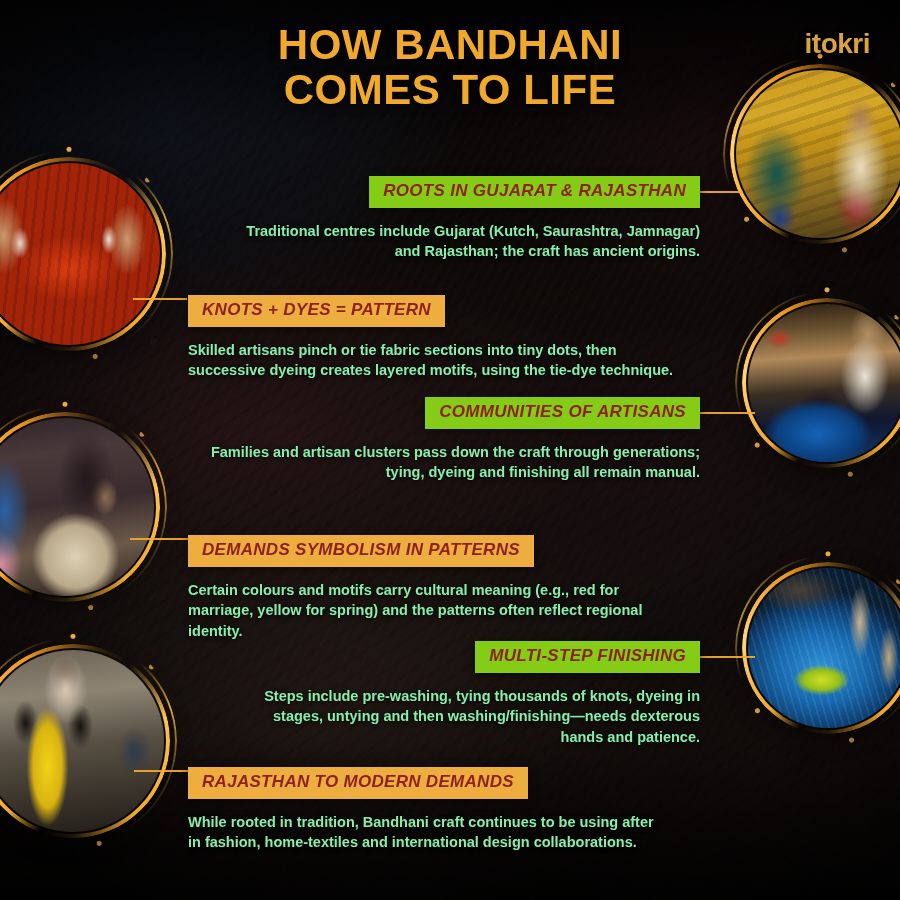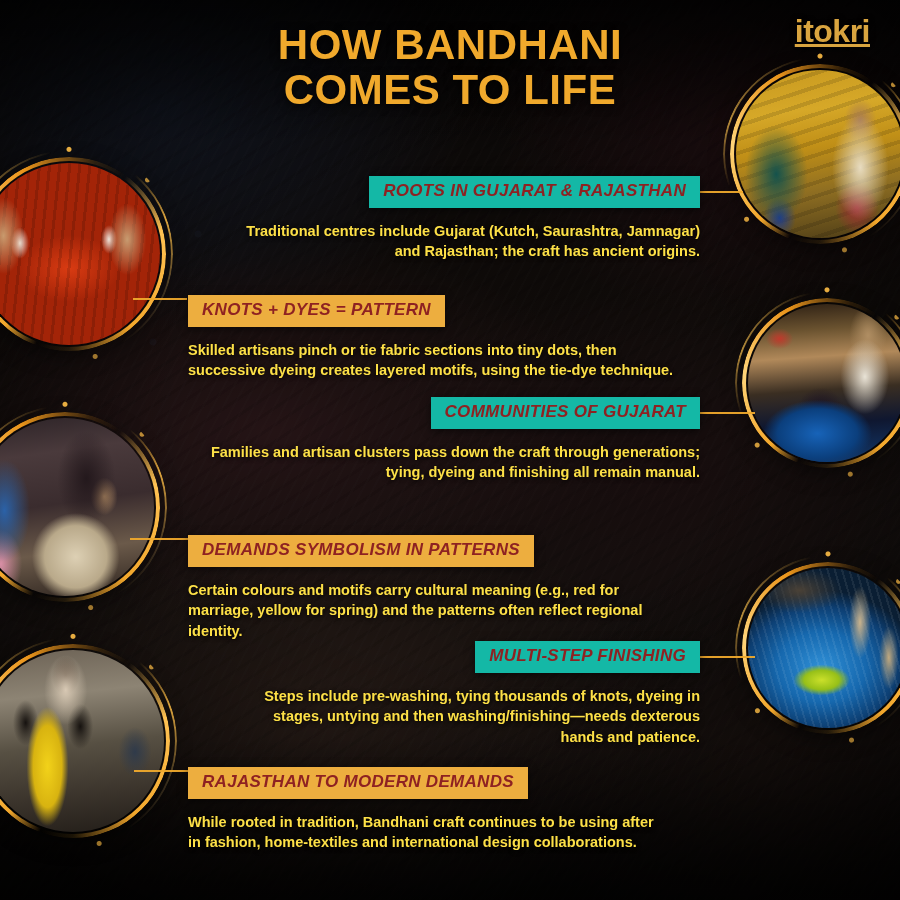--- a/index.html
+++ b/index.html
@@ -45,25 +45,24 @@
   .title{
     position:absolute;left:0;right:0;top:22px;text-align:center;
     color:#F0A92C;font-size:42px;line-height:1.08;font-weight:800;
     letter-spacing:.5px;z-index:12;
     text-shadow:0 2px 10px rgba(0,0,0,.85);
   }
   .title .l2{display:block;}
 
   
   .logo{
-    position:absolute;right:30px;top:13px;z-index:14;
-    color:#D9A43F;font-size:32px;font-weight:800;letter-spacing:-.5px;
+    position:absolute;right:30px;top:28px;z-index:14;
+    color:#D9A43F;font-size:28px;font-weight:800;letter-spacing:-.5px;
     font-style:normal;
     text-shadow:0 1px 6px rgba(0,0,0,.9);
-    text-decoration:underline;
   }
 
   
   .circle{
     position:absolute;border-radius:50%;overflow:visible;z-index:9;
   }
   .circle .photo{
     position:absolute;inset:0;border-radius:50%;overflow:hidden;
     box-shadow:0 6px 24px rgba(0,0,0,.7);
   }
@@ -194,24 +193,24 @@
   .connector{position:absolute;height:2px;background:#EFA92C;z-index:10;opacity:.95;}
 
   
   .block{position:absolute;z-index:11;}
   .label{
     display:inline-block;padding:6px 14px 7px;
     font-size:17px;font-weight:800;font-style:italic;letter-spacing:.3px;
     white-space:nowrap;line-height:1.1;
     box-shadow:0 2px 8px rgba(0,0,0,.55);
   }
-  .label.cream{background:#14b8a6;color:#8E2222;text-align:center;}
+  .label.cream{background:#84cc16;color:#8E2222;text-align:center;}
   .label.gold{background:#EDAE3F;color:#8E2222;}
   .body{
-    margin-top:13px;color:#fde047;font-size:14.5px;line-height:1.42;
+    margin-top:13px;color:#86efac;font-size:14.5px;line-height:1.42;
     font-weight:700;
     text-shadow:0 1px 5px rgba(0,0,0,.95);
   }
   .right-al{text-align:right;}
   .left-al{text-align:left;margin-top:12px;}
 </style>
 </head>
 <body>
 
 <div id="poster">
@@ -281,21 +280,21 @@
     <div class="label cream">ROOTS IN GUJARAT &amp; RAJASTHAN</div>
     <div class="body">Traditional centres include Gujarat (Kutch, Saurashtra, Jamnagar) and Rajasthan; the craft has ancient origins.</div>
   </div>
 
   <div class="block left-al" style="left:188px;top:283px;width:490px;">
     <div class="label gold">KNOTS + DYES = PATTERN</div>
     <div class="body">Skilled artisans pinch or tie fabric sections into tiny dots, then successive dyeing creates layered motifs, using the tie-dye technique.</div>
   </div>
 
   <div class="block right-al" style="left:200px;top:397px;width:500px;">
-    <div class="label cream">COMMUNITIES OF GUJARAT</div>
+    <div class="label cream">COMMUNITIES OF ARTISANS</div>
     <div class="body">Families and artisan clusters pass down the craft through generations; tying, dyeing and finishing all remain manual.</div>
   </div>
 
   <div class="block left-al" style="left:188px;top:523px;width:470px;">
     <div class="label gold">DEMANDS SYMBOLISM IN PATTERNS</div>
     <div class="body">Certain colours and motifs carry cultural meaning (e.g., red for marriage, yellow for spring) and the patterns often reflect regional identity.</div>
   </div>
 
   <div class="block right-al" style="left:230px;top:641px;width:470px;">
     <div class="label cream">MULTI-STEP FINISHING</div>

